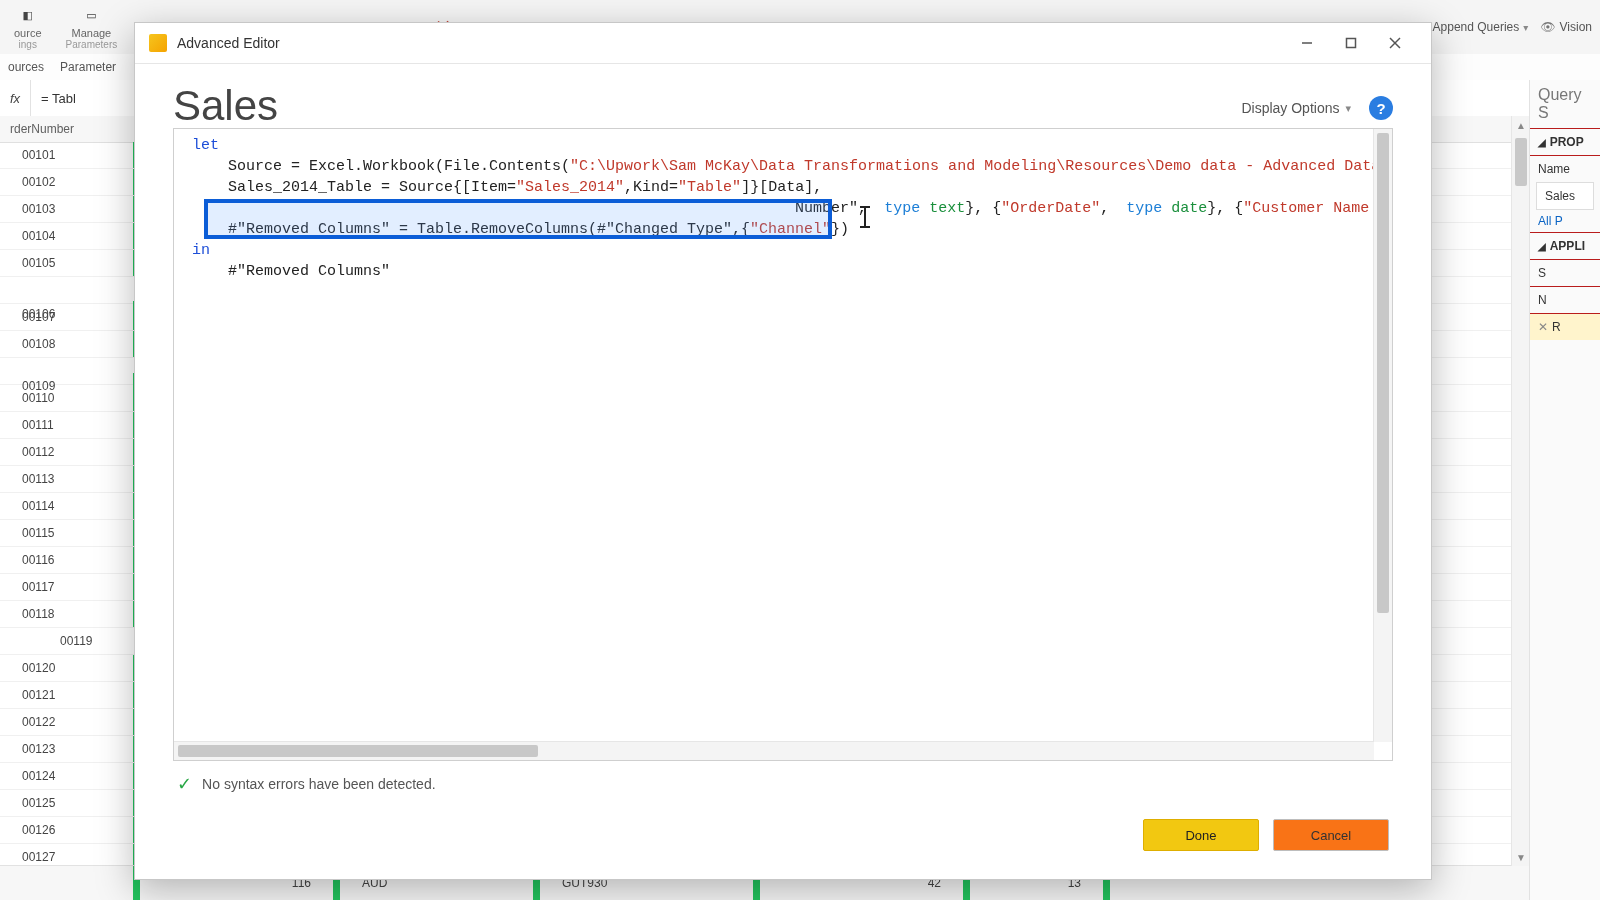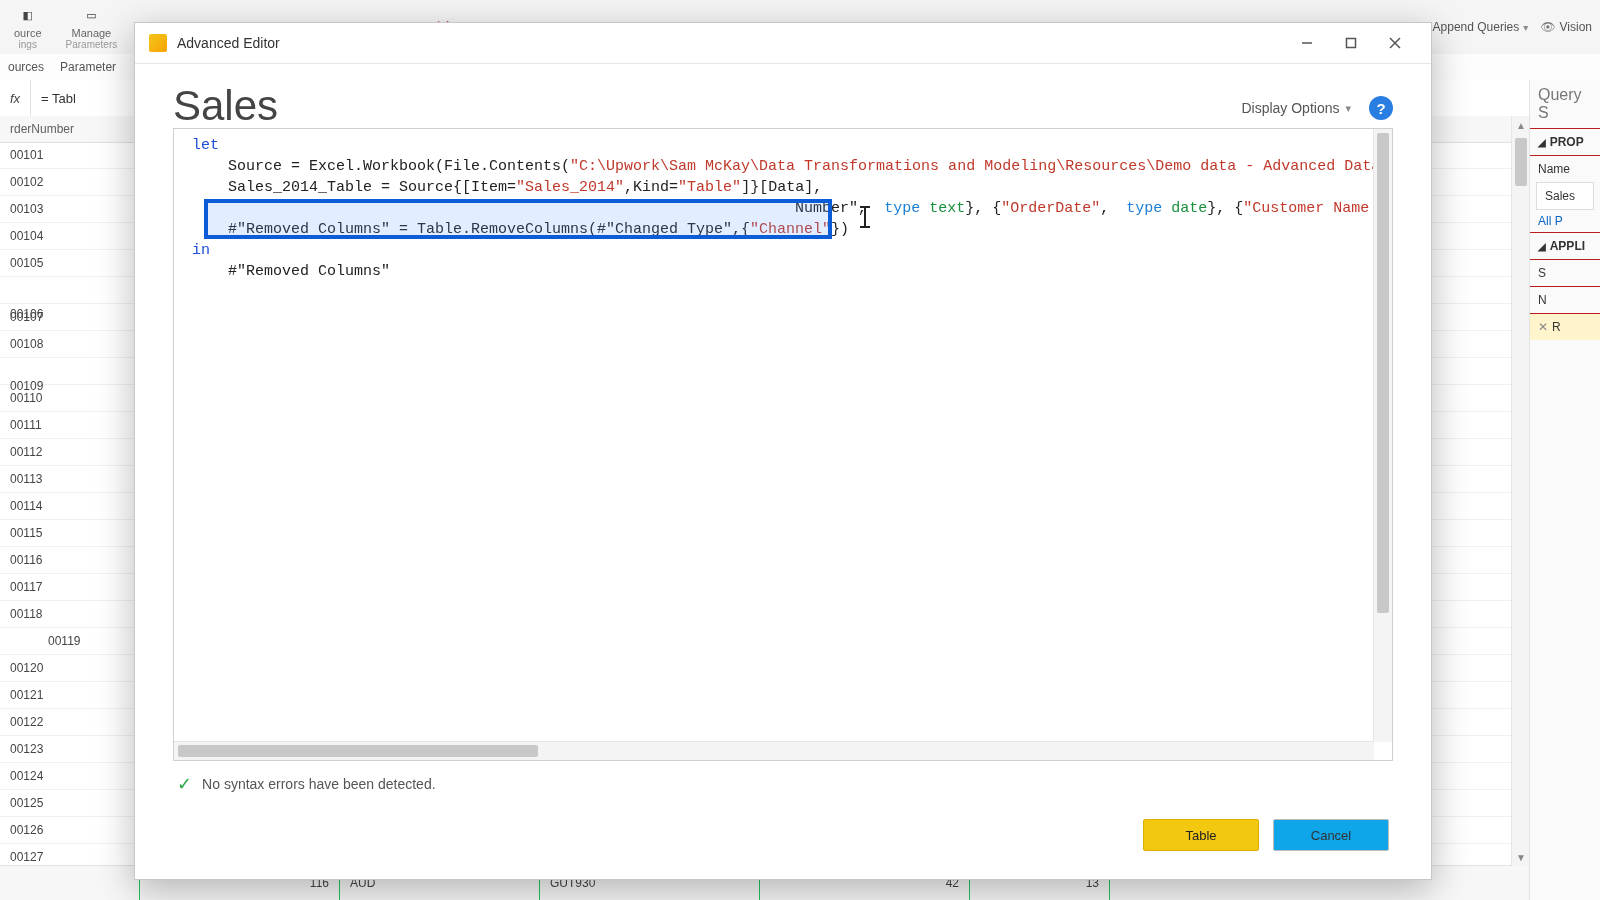--- a/index.html
+++ b/index.html
@@ -90,21 +90,21 @@
     height:100%; display:flex; align-items:center; box-sizing:border-box;
   }
   .bg-table .rows {
     position:absolute; left:0; right:0; top:26px; bottom:0;
   }
   .brow {
     display:flex; height:26px; align-items:center;
     border-bottom:1px solid #f0f0f0;
   }
   .bcell {
-    border-right:1px solid #22c55e; padding:0 10px; font-size:12px; color:#444;
+    border-right:7px solid #22c55e; padding:0 22px; font-size:12px; color:#444;
     height:100%; display:flex; align-items:center; box-sizing:border-box;
   }
   .bcell.num { justify-content:flex-end; }
 
   
   .right-panel {
     position:absolute; right:0; top:80px; bottom:0; width:70px;
     border-left:1px solid #e2e2e2; background:#fafafa;
     font-size:12px; color:#555;
   }
@@ -227,21 +227,21 @@
   .editor-vthumb{ position:absolute; top:4px; left:3px; right:3px; height:480px; background:#c8c8c8; border-radius:2px;}
   .editor-hscroll{ position:absolute; left:0; right:18px; bottom:0; height:18px; background:#f4f4f4; border-top:1px solid #e6e6e6;}
   .editor-hthumb{ position:absolute; left:4px; top:3px; bottom:3px; width:360px; background:#c8c8c8; border-radius:2px;}
 
   .syntax-row { display:flex; align-items:center; gap:10px; padding:12px 4px 2px 4px; color:#555; font-size:14px;}
   .syntax-row .chk{ color:#28a745; font-size:18px;}
 
   .btn-row { display:flex; justify-content:flex-end; gap:14px; padding:22px 4px 28px 4px;}
   .btn {
     min-width:78px; height:30px; padding:0 18px;
-    border:1px solid #bdbdbd; background:#0ea5e9;
+    border:1px solid #bdbdbd; background:#f97316;
     display:flex; align-items:center; justify-content:center;
     font-size:13px; color:#333; border-radius:2px;
   }
   .btn.primary { background:#f2c811; border-color:#deae00; color:#222;}
 </style>
 </head>
 <body>
 
 <div class="pq-root">
 
@@ -503,19 +503,19 @@
           <div class="editor-hthumb"></div>
         </div>
       </div>
 
       <div class="syntax-row">
         <span class="chk">✓</span>
         <span>No syntax errors have been detected.</span>
       </div>
 
       <div class="btn-row">
-        <div class="btn primary">Table</div>
+        <div class="btn primary">Done</div>
         <div class="btn">Cancel</div>
       </div>
     </div>
   </div>
 
 </div>
 
 </body></html>

